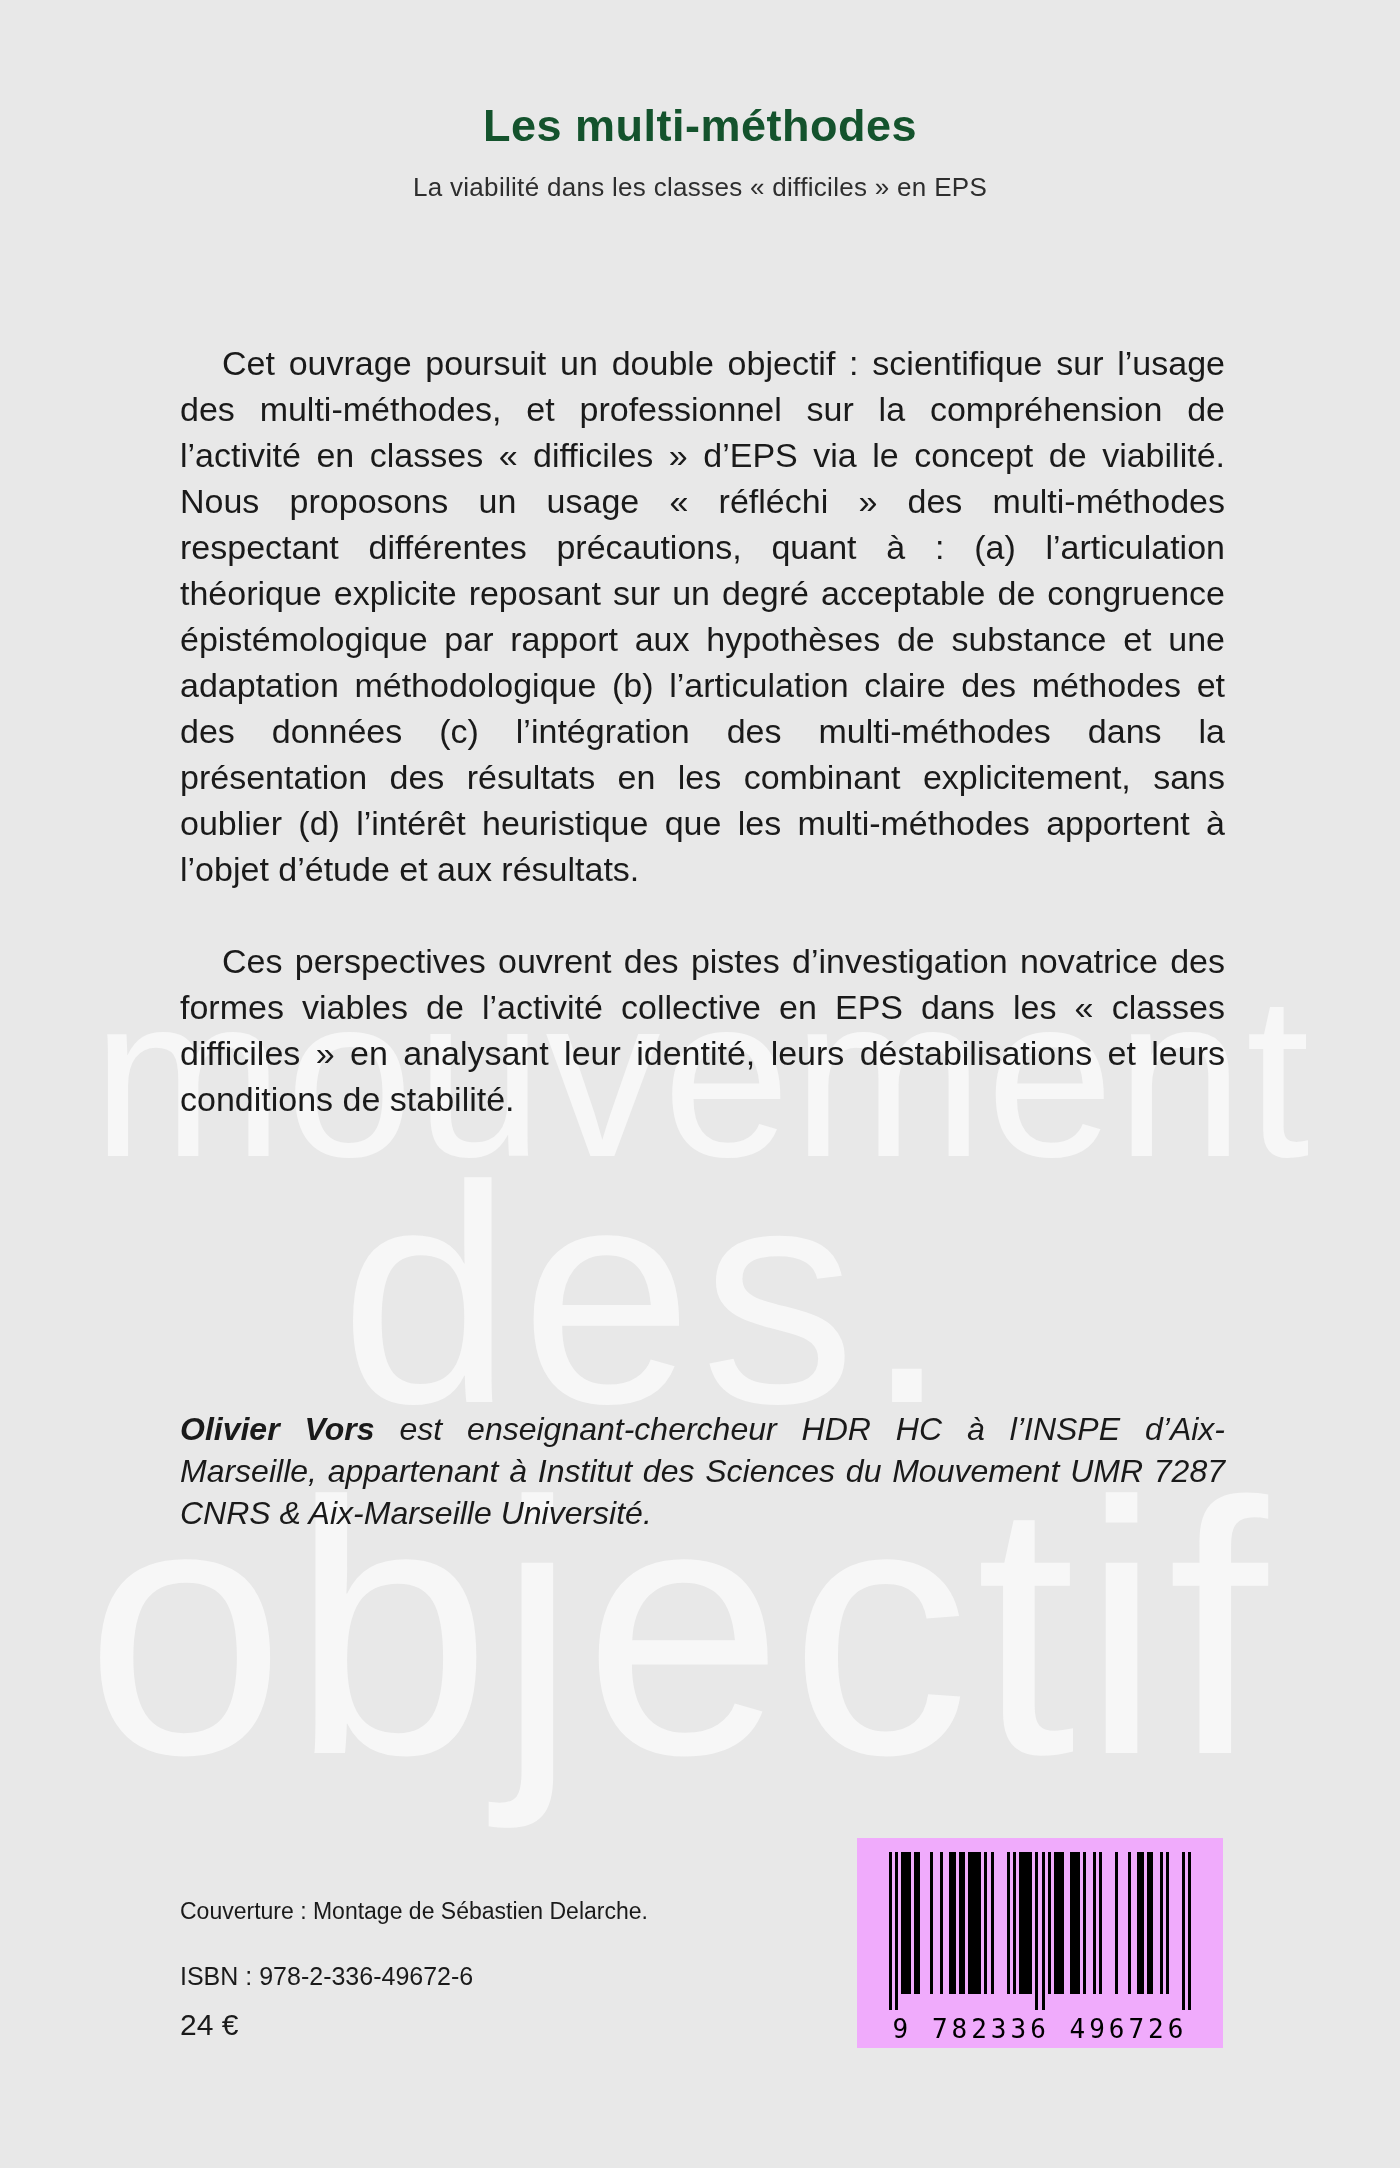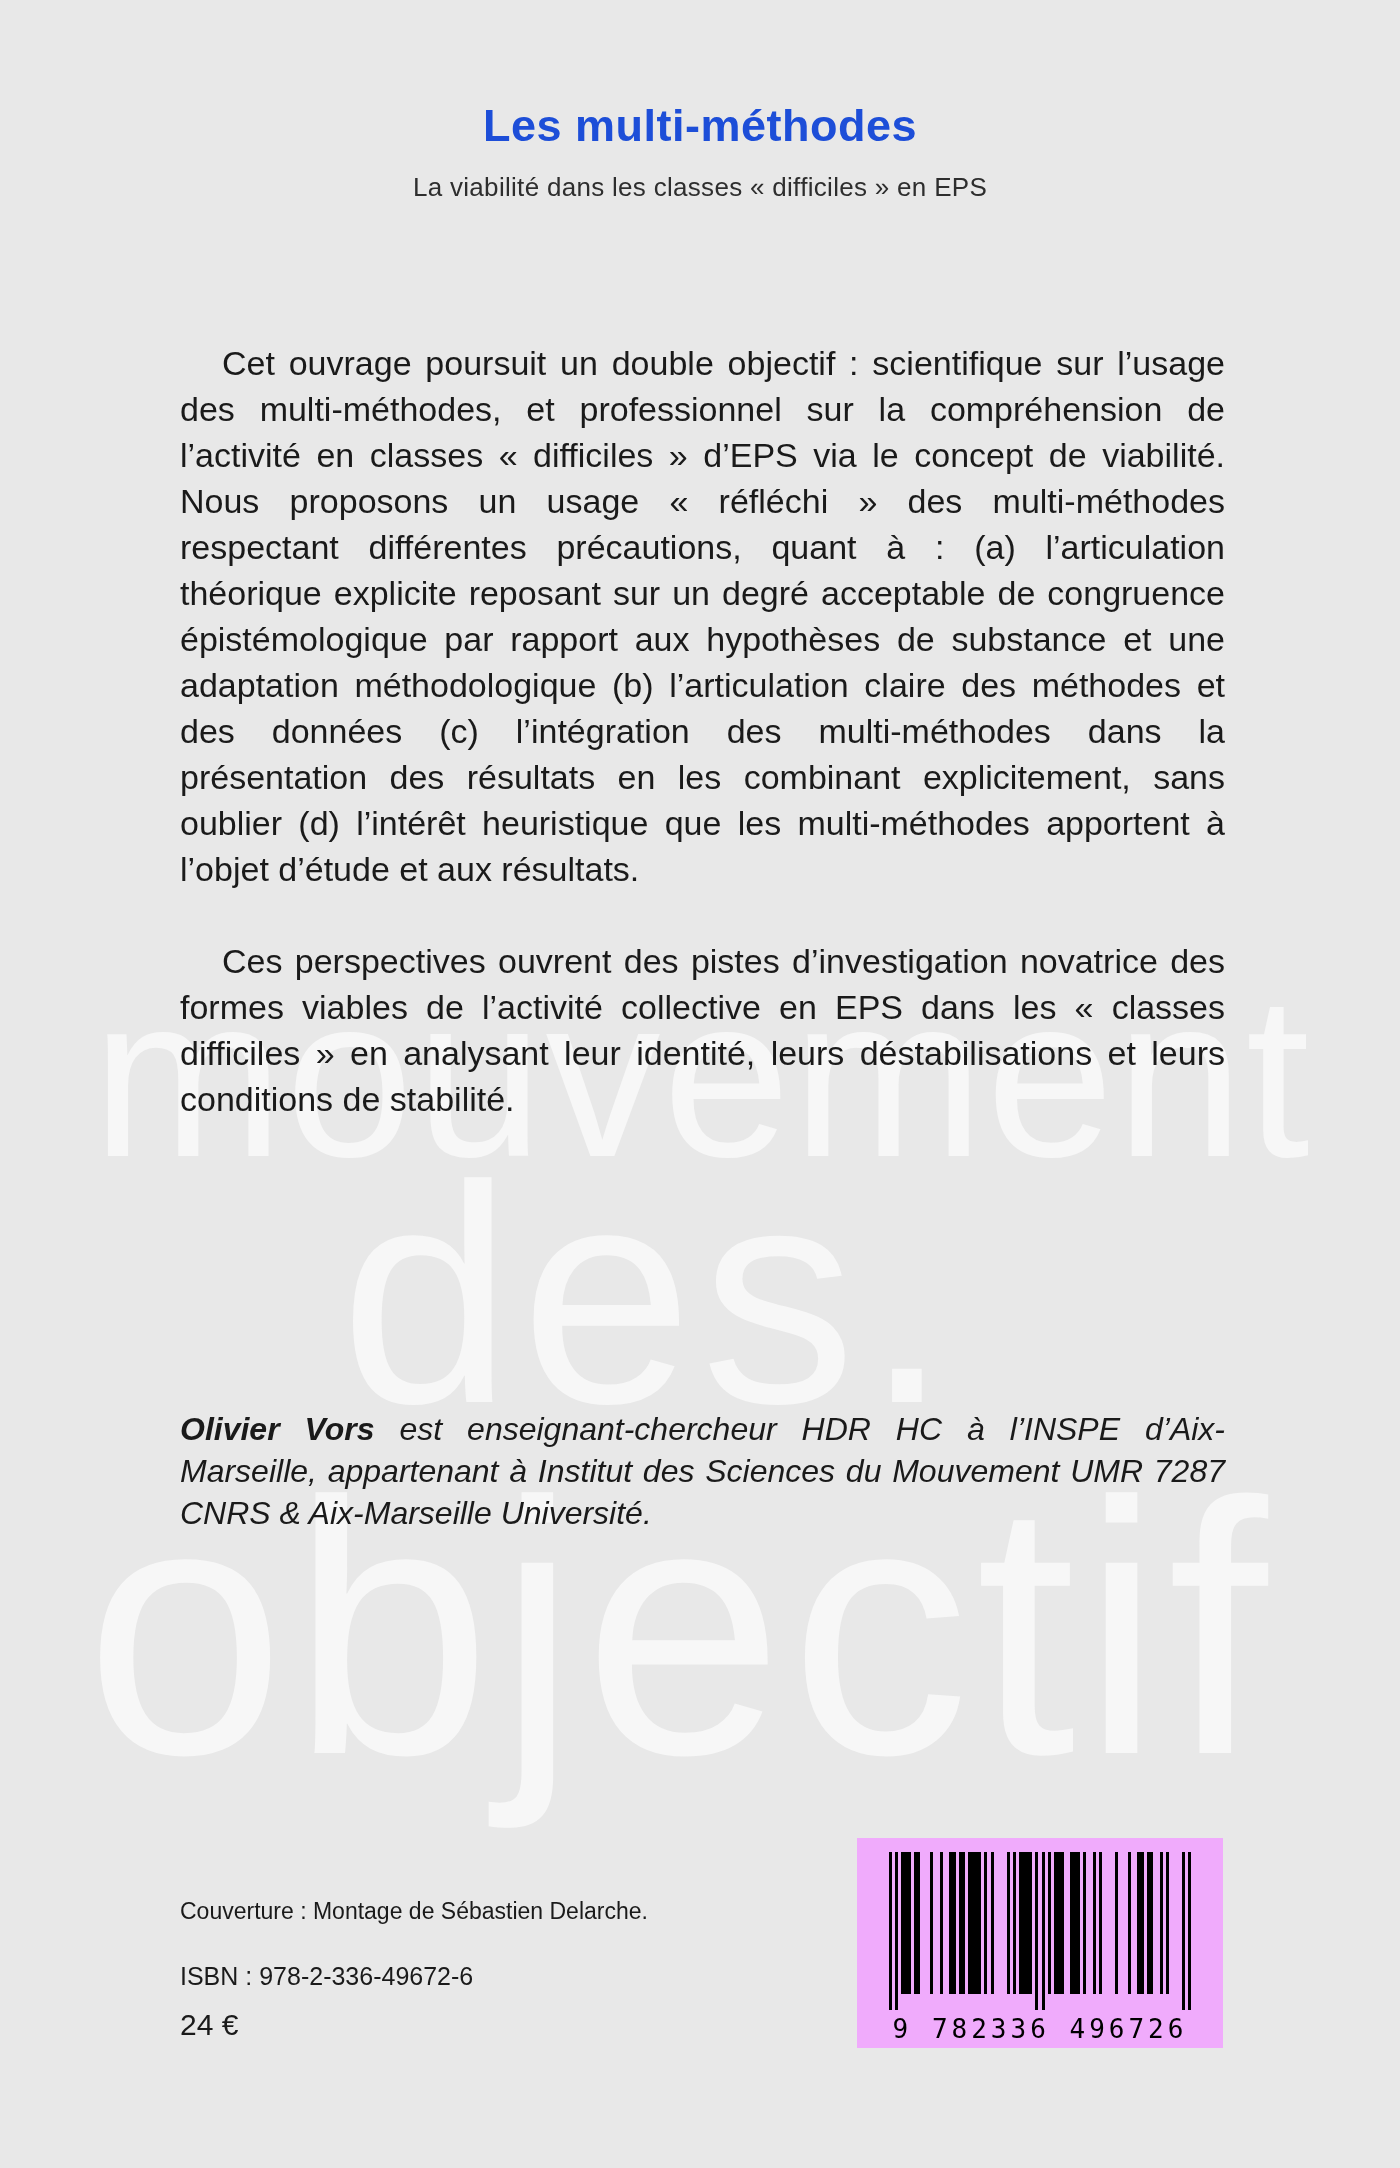--- a/index.html
+++ b/index.html
@@ -36,21 +36,21 @@
   .content { position: absolute; inset: 0; z-index: 1; }
 
   .title {
     position: absolute;
     top: 100px; left: 0;
     width: 100%;
     margin: 0;
     text-align: center;
     font-size: 45px;
     font-weight: 700;
-    color: #1d4ed8;
+    color: #14532d;
     letter-spacing: 0.5px;
   }
   .subtitle {
     position: absolute;
     top: 172px; left: 0;
     width: 100%;
     margin: 0;
     text-align: center;
     font-size: 26px;
     font-weight: 400;

